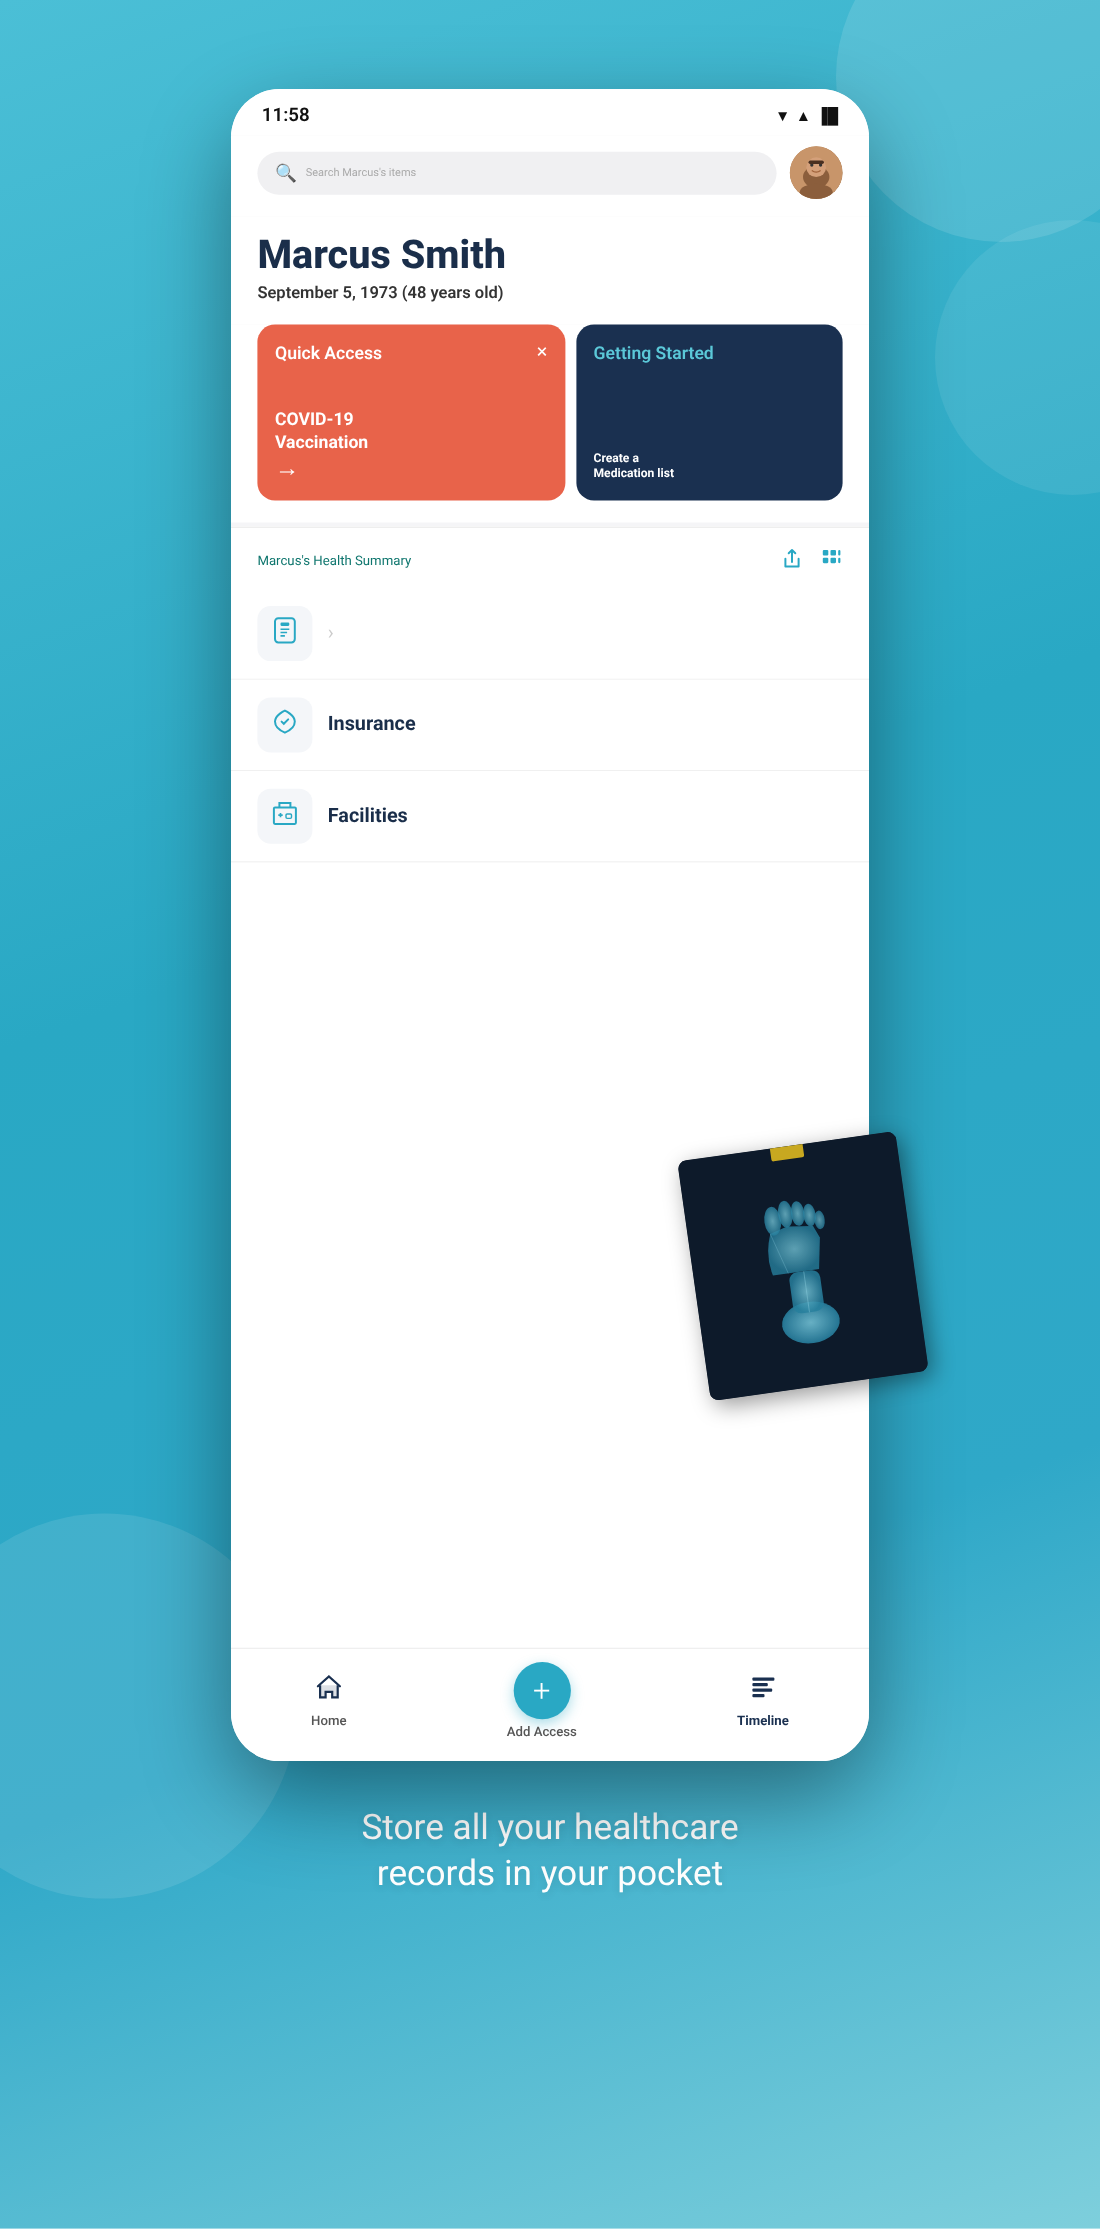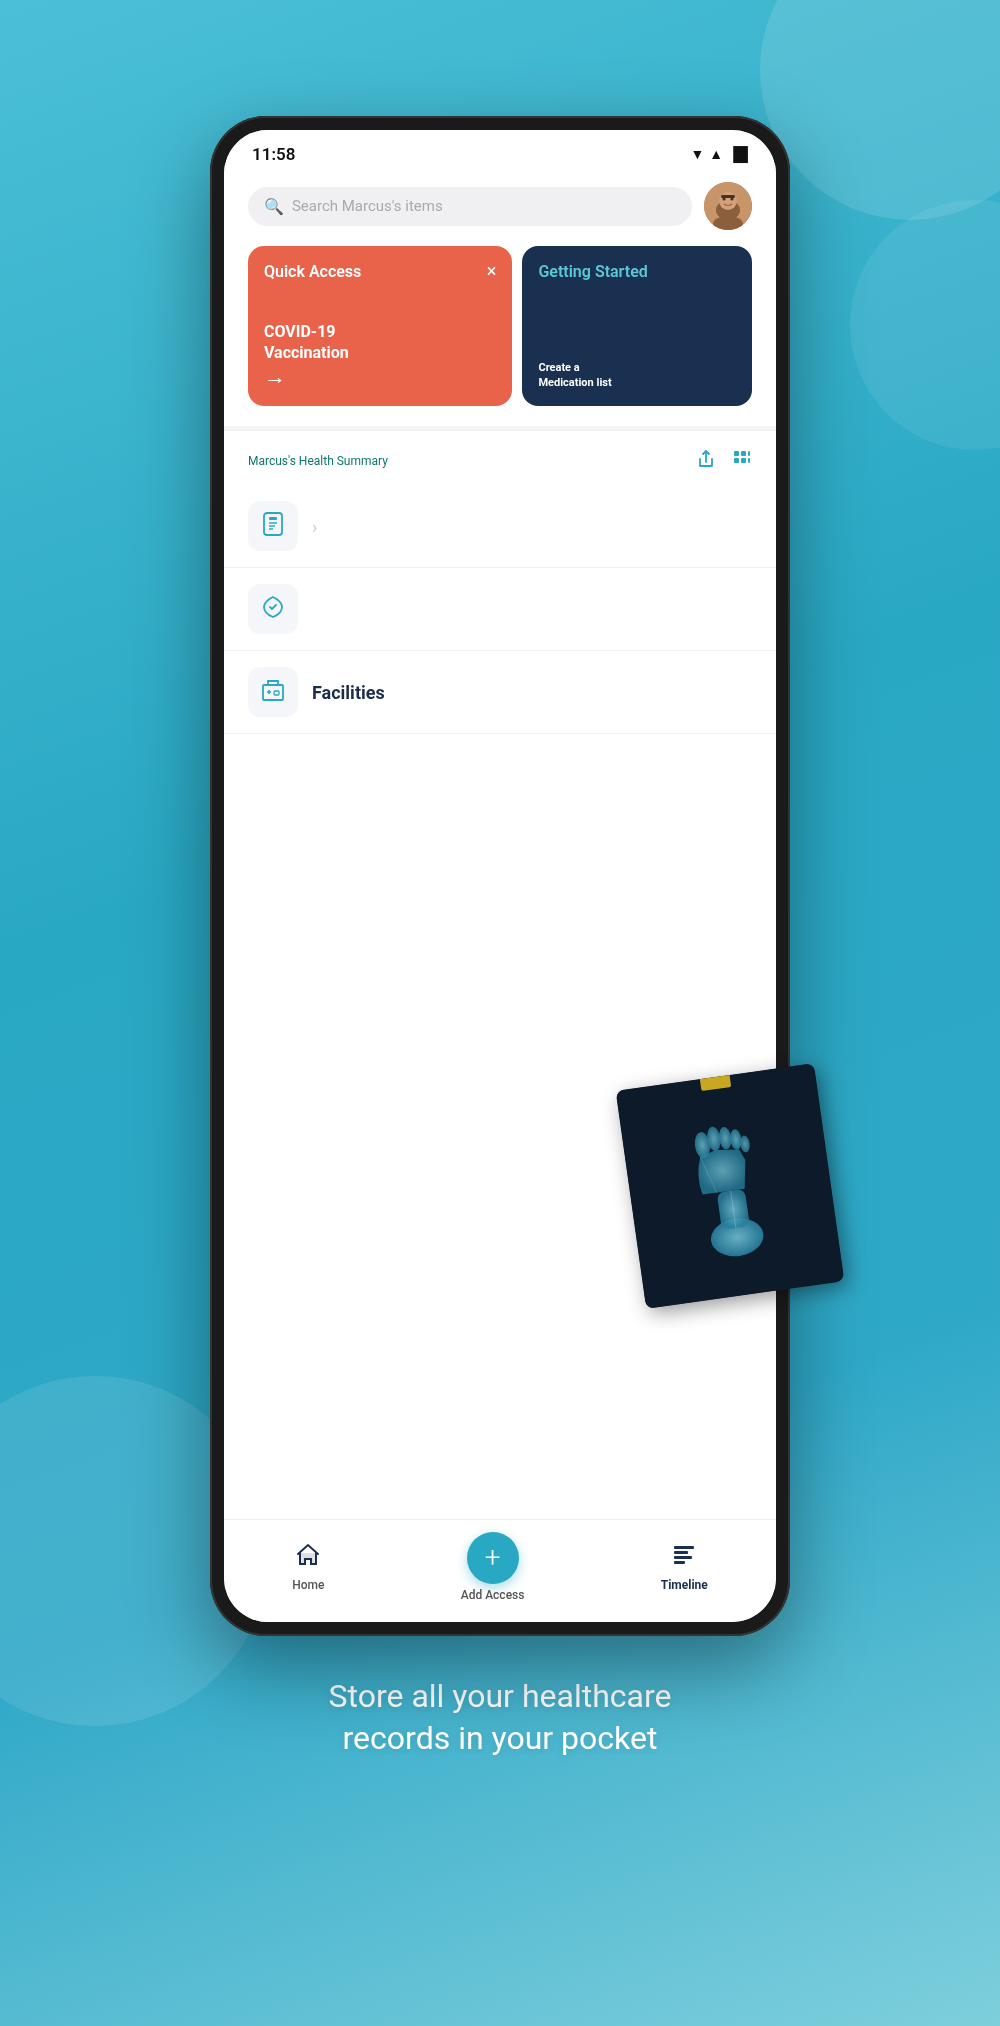--- a/index.html
+++ b/index.html
@@ -40,26 +40,25 @@
       right: -100px;
       width: 250px;
       height: 250px;
       background: rgba(255,255,255,0.08);
       border-radius: 50%;
     }
 
     
     .phone-frame {
       position: relative;
-      margin-top: 116px;
+      margin-top: 81px;
       width: 580px;
       min-height: 1520px;
       background: #1a1a1a;
       border-radius: 56px;
-      padding: 14px;
       box-shadow: 0 30px 80px rgba(0,0,0,0.4), inset 0 0 0 2px #333;
     }
     .phone-screen {
       width: 100%;
       height: 100%;
       background: #f5f5f7;
       border-radius: 44px;
       overflow: hidden;
       display: flex;
       flex-direction: column;
@@ -100,21 +99,21 @@
       flex: 1;
       background: #f0f0f2;
       border-radius: 22px;
       display: flex;
       align-items: center;
       padding: 10px 16px;
       gap: 8px;
     }
     .search-placeholder {
       color: #aaa;
-      font-size: 15px;
+      font-size: 10px;
       text-align: center;
     }
     .avatar {
       width: 48px;
       height: 48px;
       border-radius: 50%;
       overflow: hidden;
       flex-shrink: 0;
       background: #c8a882;
       display: flex;
@@ -443,20 +442,24 @@
               <circle cx="20" cy="17" r="1.5" fill="#333"></circle>
               <circle cx="28" cy="17" r="1.5" fill="#333"></circle>
               <path d="M20 22 Q24 25 28 22" stroke="#a0623a" stroke-width="1.2" fill="none"></path>
               <rect x="17" y="13" width="14" height="3" rx="1.5" fill="#4a3020"></rect>
             </svg>
           </div>
         </div>
       </div>
     </div>
 
+    <div class="profile-section">
+      <h1 class="patient-name">Marcus Smith</h1>
+      <p class="patient-dob">September 5, 1973 (48 years old)</p>
+    </div>
 
     <div class="cards-row">
       <div class="quick-access-card">
         <div class="card-header">
           <span class="card-title">Quick Access</span>
           <span class="close-btn">×</span>
         </div>
         <div class="card-content">
           <span class="card-subtitle">COVID-19<br>Vaccination</span>
           <span class="arrow-btn">→</span>
@@ -507,20 +510,21 @@
 
       <div class="list-item">
         <div class="item-icon-box">
           <span class="item-icon">
             <svg width="26" height="26" viewBox="0 0 26 26" fill="none" xmlns="http://www.w3.org/2000/svg">
               <path d="M13 3 C13 3 4 7 4 13 C4 18 8 21 13 23 C18 21 22 18 22 13 C22 7 13 3 13 3Z" stroke="#29a8c4" stroke-width="1.8" fill="none"></path>
               <path d="M10 13 L12 15 L16 11" stroke="#29a8c4" stroke-width="1.8" stroke-linecap="round"></path>
             </svg>
           </span>
         </div>
+        <span class="item-label">Insurance</span>
       </div>
 
       <div class="list-item">
         <div class="item-icon-box">
           <span class="item-icon">
             <svg width="26" height="26" viewBox="0 0 26 26" fill="none" xmlns="http://www.w3.org/2000/svg">
               <rect x="3" y="8" width="20" height="15" rx="1" stroke="#29a8c4" stroke-width="1.8"></rect>
               <path d="M8 8 L8 4 L18 4 L18 8" stroke="#29a8c4" stroke-width="1.8"></path>
               <line x1="9" y1="13" x2="9" y2="17" stroke="#29a8c4" stroke-width="1.5"></line>
               <line x1="7" y1="15" x2="11" y2="15" stroke="#29a8c4" stroke-width="1.5"></line>

